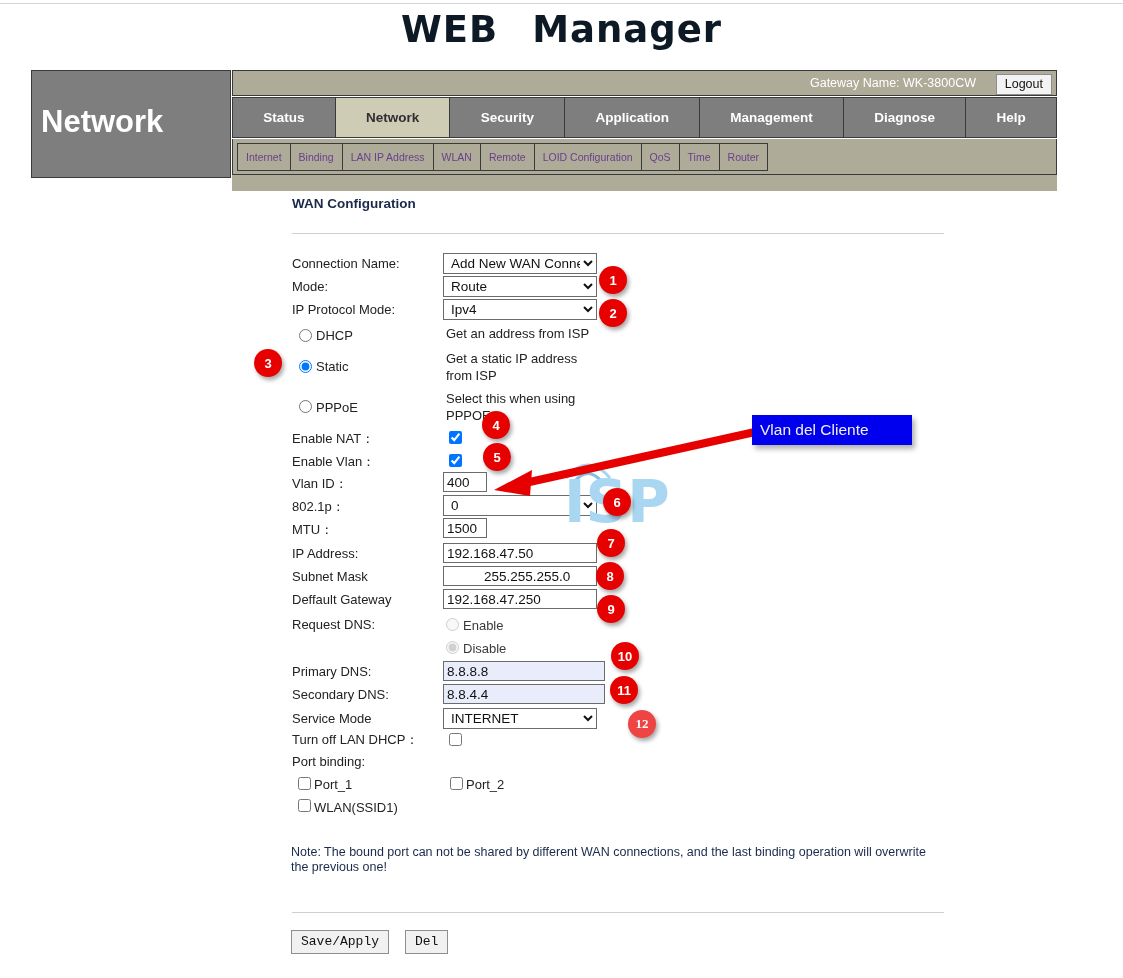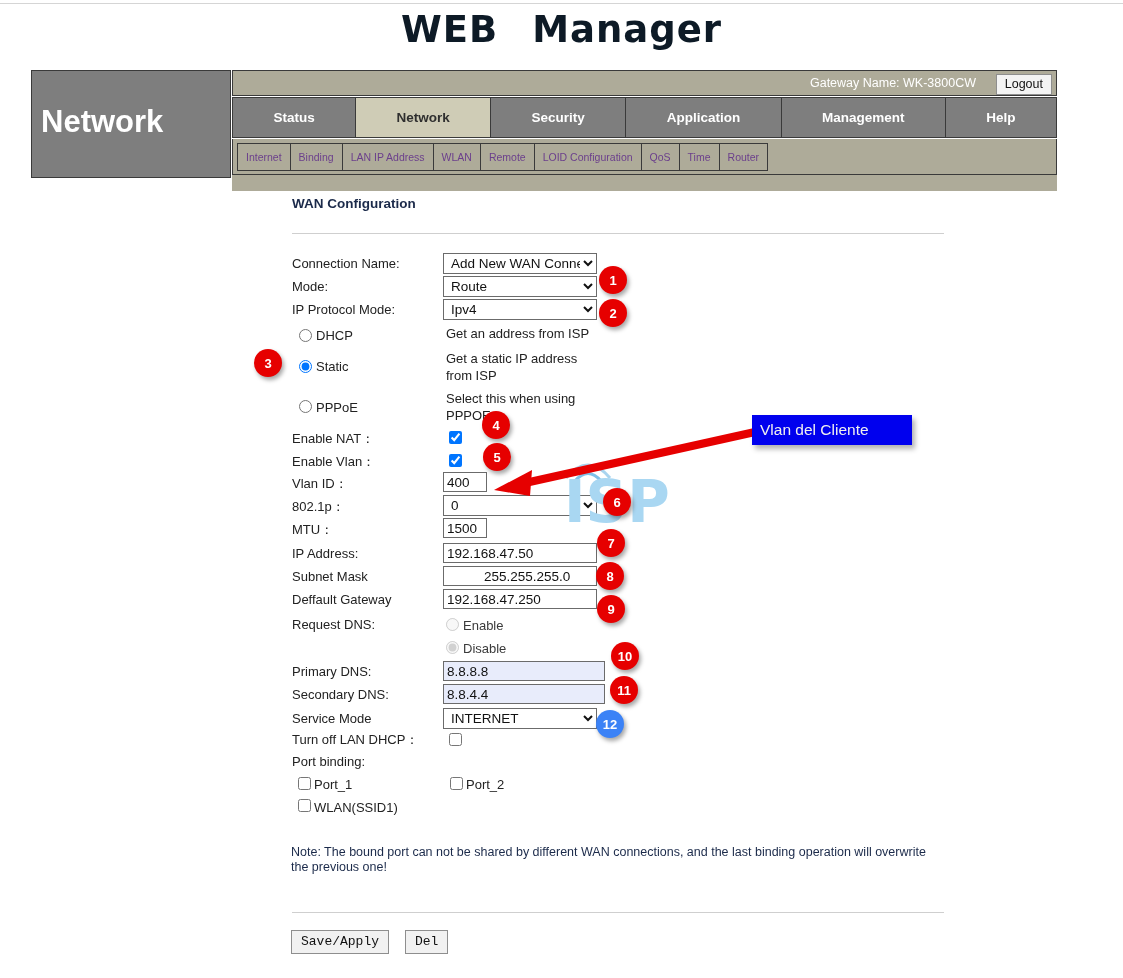--- a/index.html
+++ b/index.html
@@ -277,20 +277,21 @@
     <div id="gw-name">Gateway Name: WK-3800CW</div>
     <button id="logout-btn">Logout</button>
   </div>
 
   <div id="main-tabs">
     <div class="main-tab">Status</div>
     <div class="main-tab active">Network</div>
     <div class="main-tab">Security</div>
     <div class="main-tab">Application</div>
     <div class="main-tab">Management</div>
+    <div class="main-tab">Diagnose</div>
     <div class="main-tab">Help</div>
   </div>
 
   <div id="sub-tabs-wrap">
     <div id="sub-tabs">
       <div class="sub-tab">Internet</div>
       <div class="sub-tab">Binding</div>
       <div class="sub-tab">LAN IP Address</div>
       <div class="sub-tab">WLAN</div>
       <div class="sub-tab">Remote</div>
@@ -415,16 +416,16 @@
       <div class="badge" style="left: 599px; top: 299px; background: rgb(230, 0, 0);">2</div>
       <div class="badge" style="left: 254px; top: 349px; background: rgb(230, 0, 0);">3</div>
       <div class="badge" style="left: 482px; top: 411px; background: rgb(230, 0, 0);">4</div>
       <div class="badge" style="left: 483px; top: 443px; background: rgb(230, 0, 0);">5</div>
       <div class="badge" style="left: 603px; top: 488px; background: rgb(230, 0, 0);">6</div>
       <div class="badge" style="left: 597px; top: 529px; background: rgb(230, 0, 0);">7</div>
       <div class="badge" style="left: 596px; top: 562px; background: rgb(230, 0, 0);">8</div>
       <div class="badge" style="left: 597px; top: 595px; background: rgb(230, 0, 0);">9</div>
       <div class="badge" style="left: 611px; top: 642px; background: rgb(230, 0, 0);">10</div>
       <div class="badge" style="left: 610px; top: 676px; background: rgb(230, 0, 0);">11</div>
-      <div class="badge" style="left: 596px; top: 710px; background: #3b82f6;">12</div>
+      <div class="badge" style="left: 628px; top: 710px; background: #ef4444; font-family: Liberation Serif, serif;">12</div>
     </div>
 
 </div>
 
 </body></html>

